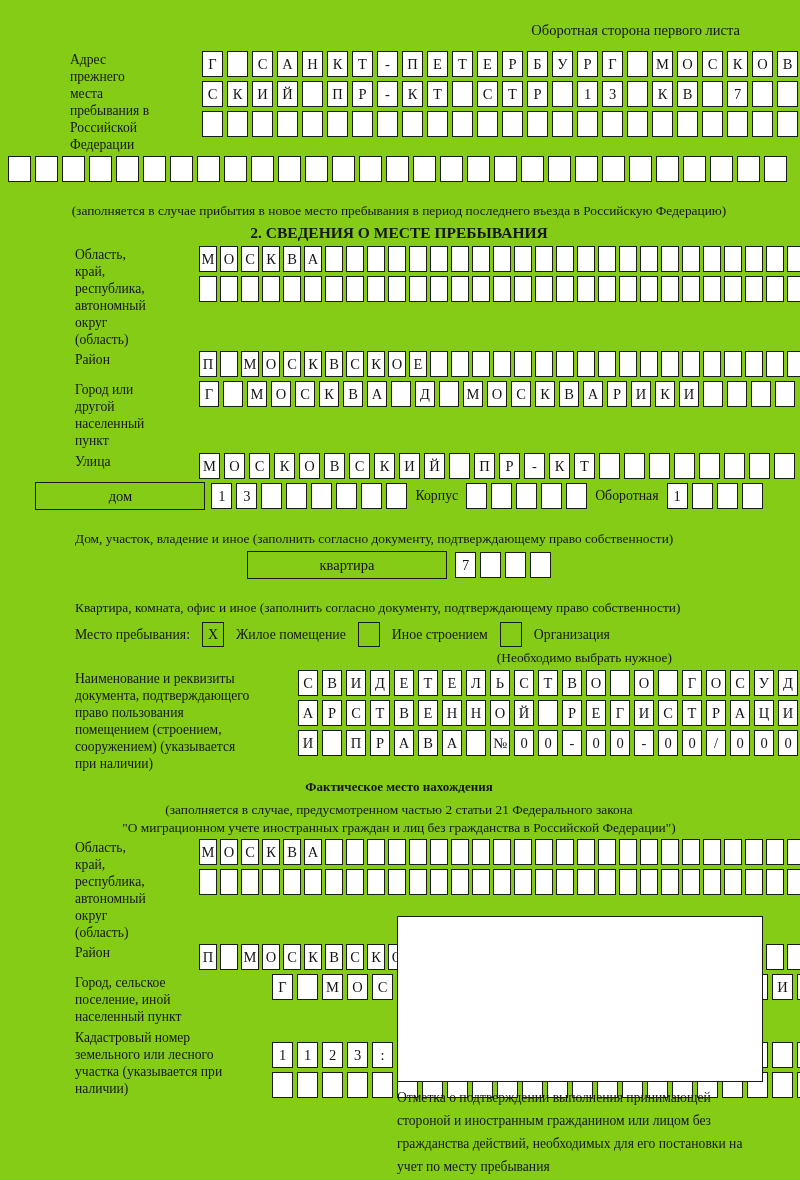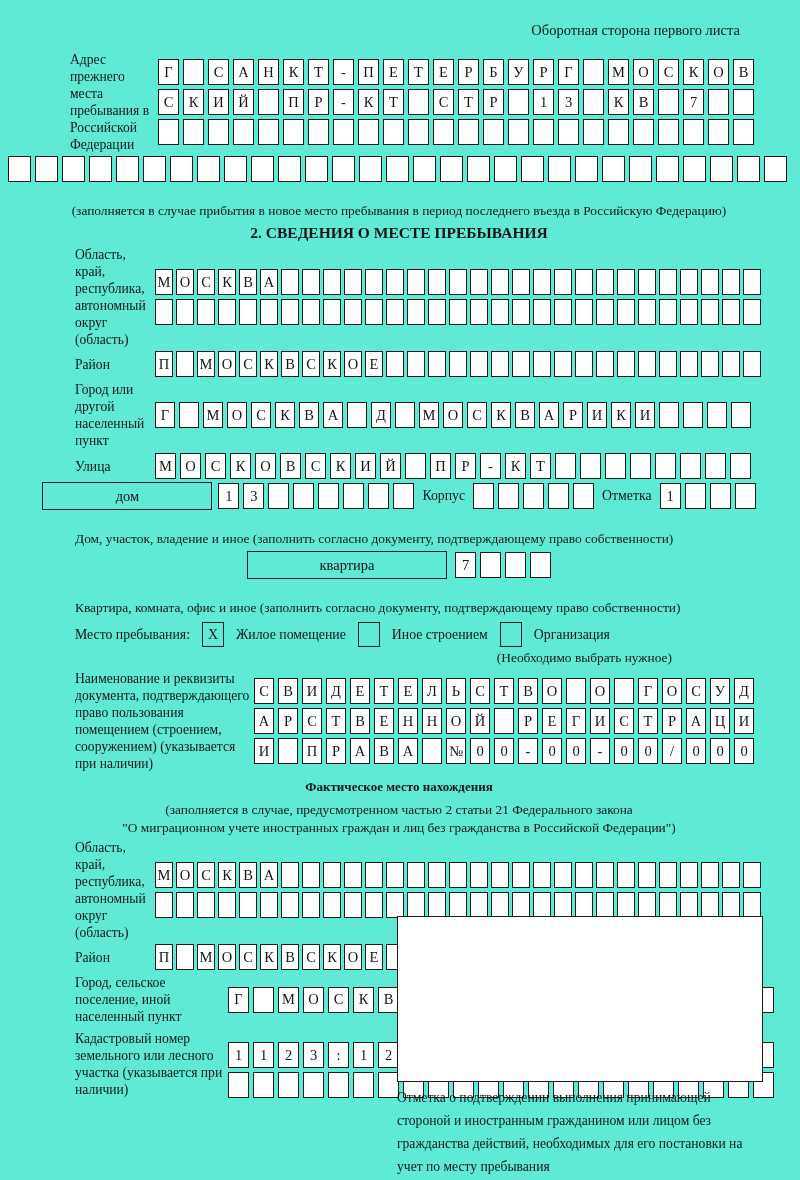--- a/index.html
+++ b/index.html
@@ -1,25 +1,25 @@
 <!DOCTYPE html>
 <html><head>
 <meta charset="utf-8">
 <style>
   * { margin:0; padding:0; box-sizing:border-box; }
   html,body { background:#888; }
   .page {
-    width:800px; height:1180px; margin:0 auto; background:#5eead4; color:#151515;
+    width:800px; height:1180px; margin:0 auto; background:#84cc16; color:#151515;
     font-family:"Liberation Serif","DejaVu Serif",serif; overflow:hidden; position:relative;
   }
   .hdr { padding:22px 60px 0 0; text-align:right; font-size:14.5px; }
   .content { padding:0 34px 0 32px; }
 
   
-  .frow { display:flex; align-items:center; }
+  .frow { display:flex; align-items:flex-start;gap:44px; }
   .flabel { flex:none; padding-left:43px; font-size:13.6px; line-height:17px; }
   .lw126 { width:126px; padding-left:38px; }
   .lw123 { width:123px; }
   .lw222 { width:222px; }
   .lw196 { width:196px; }
   .rows  { flex:none; }
   .rows > .cells { margin-bottom:4px; }
   .rows > .cells:last-child { margin-bottom:0; }
 
   
@@ -373,21 +373,21 @@
           <span class="cell"></span>
         </div>
       <div class="inllab">Корпус</div>
       <div class="cells pA">
           <span class="cell"></span>
           <span class="cell"></span>
           <span class="cell"></span>
           <span class="cell"></span>
           <span class="cell"></span>
         </div>
-      <div class="inllab">Отметка</div>
+      <div class="inllab">Оборотная</div>
       <div class="cells pA">
           <span class="cell">1</span>
           <span class="cell"></span>
           <span class="cell"></span>
           <span class="cell"></span>
         </div>
     </div>
     <div class="note ind">Дом, участок, владение и иное (заполнить согласно документу, подтверждающему право собственности)</div>
 
     <div class="houserow mt2">

